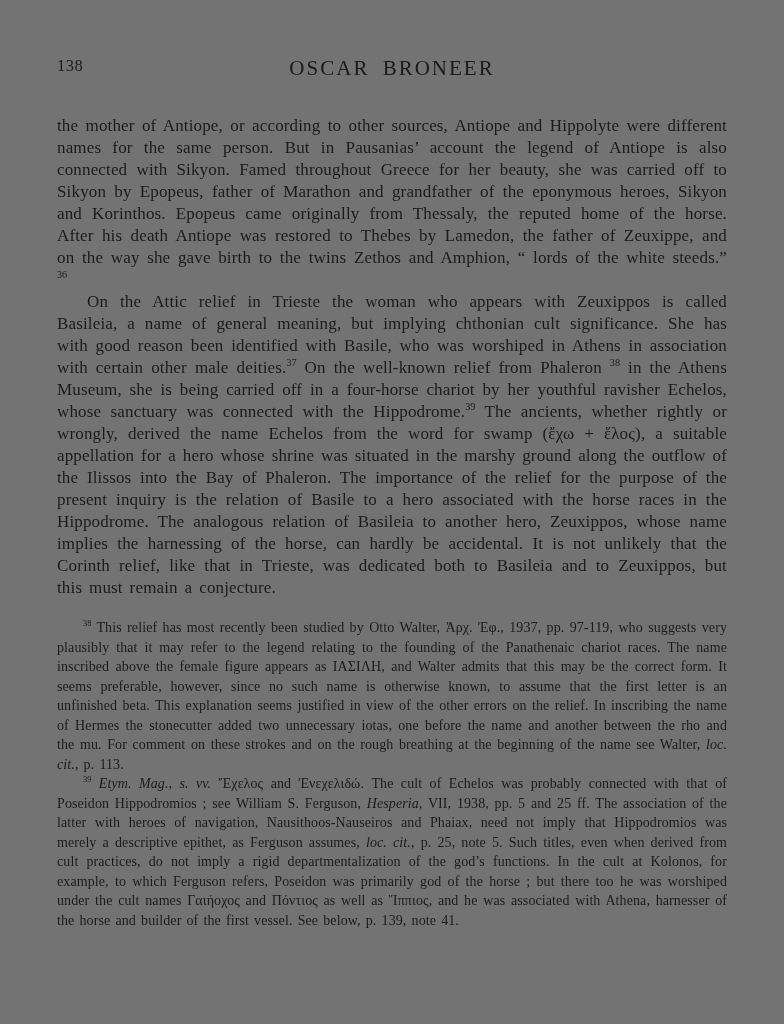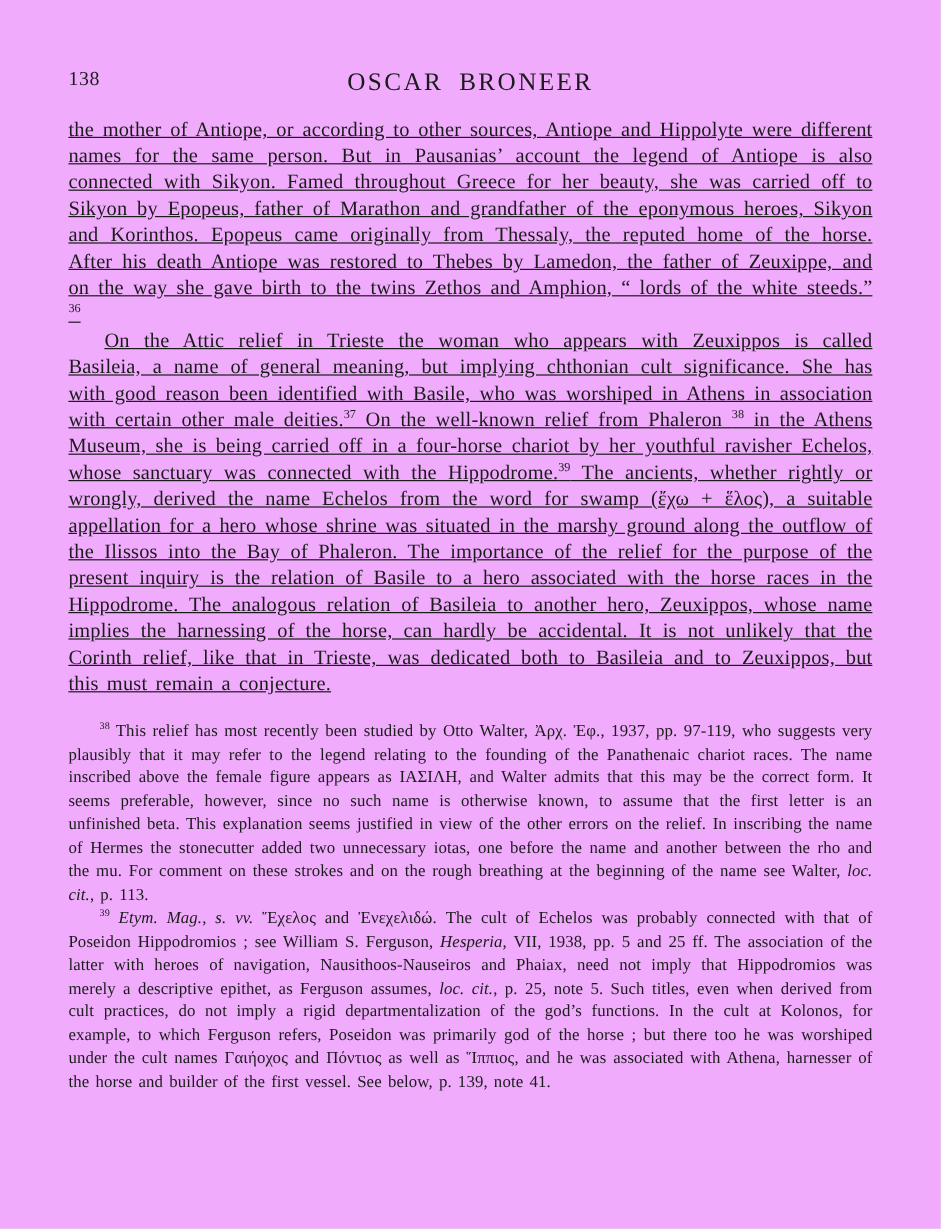--- a/index.html
+++ b/index.html
@@ -5,21 +5,21 @@
   html, body {
     margin: 0;
     padding: 0;
     background: #e9e9e7;
   }
   .page {
     position: relative;
     width: 784px;
     height: 1024px;
     margin: 0 auto;
-    background: #f0abfc;
+    background: #737373;
     color: #1b1b1b;
     font-family: "Liberation Serif", "DejaVu Serif", serif;
     box-sizing: border-box;
     padding: 56px 57px 0 57px;
     overflow: hidden;
   }
   .page-header {
     position: relative;
     height: 20px;
     text-align: center;
@@ -32,22 +32,21 @@
     font-size: 16.5px;
     letter-spacing: 0.5px;
   }
   .running-head {
     display: inline-block;
     font-size: 21px;
     letter-spacing: 2px;
     word-spacing: 6px;
   }
   .body-text {
-    margin-top: 21px;
-    text-decoration: underline;
+    margin-top: 39px;
   }
   .body-text p {
     margin: 0;
     font-size: 17px;
     line-height: 22px;
     text-align: justify;
     letter-spacing: 0.15px;
     word-spacing: 2.5px;
   }
   .body-text p.indent {

